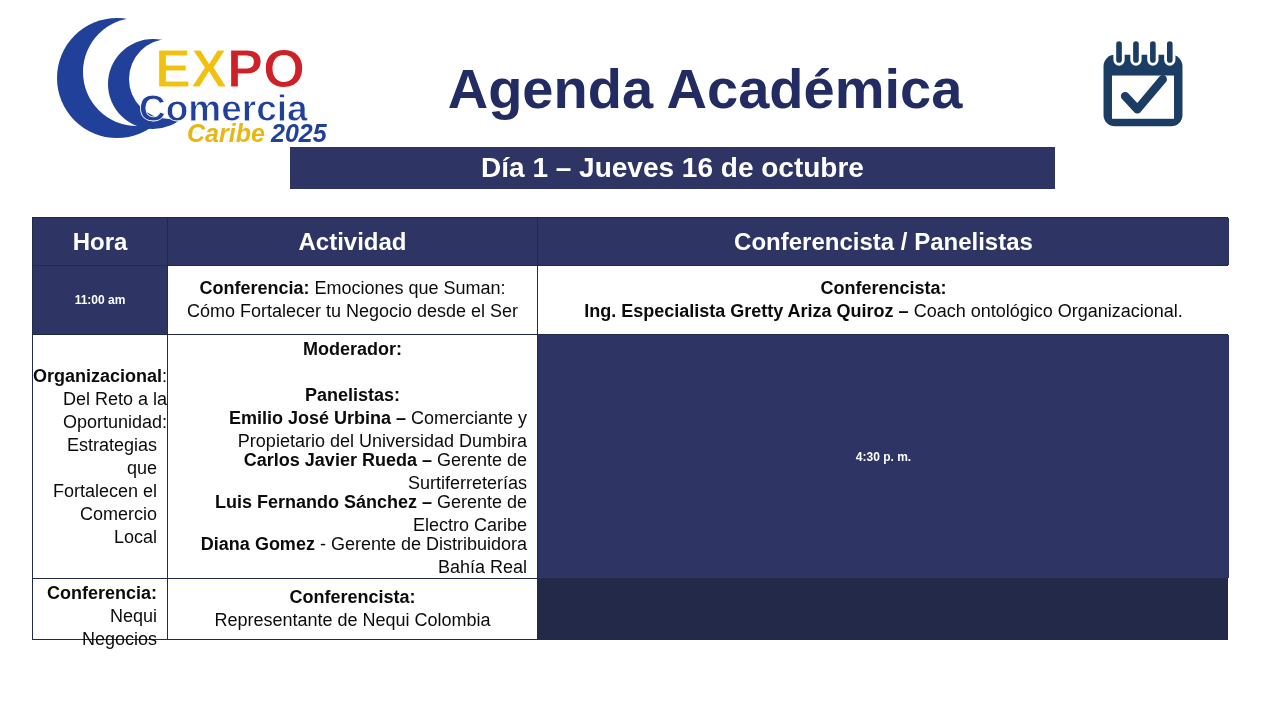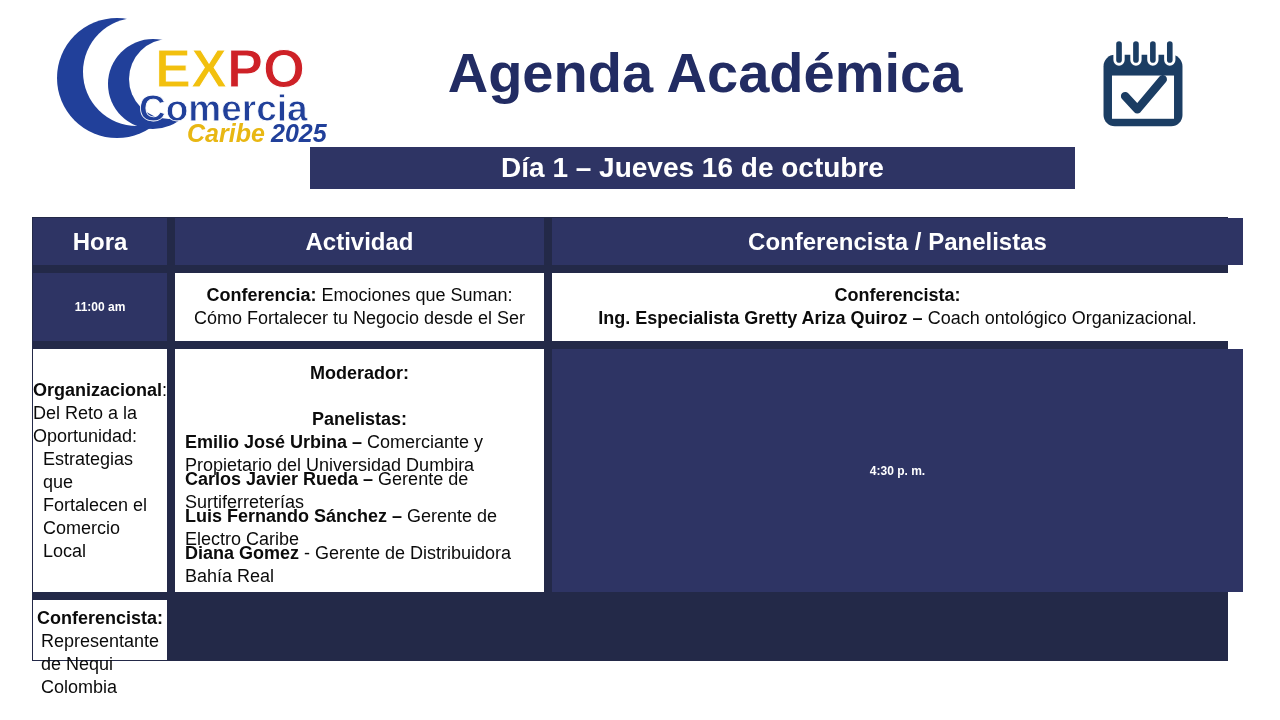--- a/index.html
+++ b/index.html
@@ -2,42 +2,42 @@
 <html style="--navy: #2E3464; --title-navy: #222C63;"><head>
 <meta charset="utf-8">
 <style>
   * { margin:0; padding:0; box-sizing:border-box; }
   html,body { width:1280px; height:720px; background:#ffffff; overflow:hidden;
               font-family:"Liberation Sans", sans-serif; }
   #page { position:relative; width:1012px; height:720px; background:#fff; }
 
   
   #logo { position:absolute; left:55px; top:10px; width:285px; height:138px; }
-  #main-title { position:absolute; left:330px; top:40px; width:750px;
+  #main-title { position:absolute; left:330px; top:56px; width:750px;
                 text-align:center; font-size:56px; font-weight:700;
                 color:var(--title-navy,#222C63); letter-spacing:0px; }
   #calendar-icon { position:absolute; left:1096px; top:34px; width:94px; height:100px; }
 
   
   #day-banner { position:absolute; left:290px; top:147px; width:765px; height:42px;
                 background:var(--navy,#2E3464); color:#fff; font-size:28px; font-weight:700;
-                display:flex; align-items:center; justify-content:center;margin-left:20px; }
+                display:flex; align-items:center; justify-content:center; }
 
   
   #agenda-grid { position:absolute; left:32px; top:217px; width:1196px;
                  display:grid;
                  grid-template-columns:134px 369px 691px;
                  grid-template-rows:47px 68px 243px 60px;
-                 gap:8px; background:#232948; border:1px solid #232948; }
+                 gap:1px; background:#232948; border:1px solid #232948; }
   .cell { display:flex; flex-direction:column; align-items:center; justify-content:center; }
   .head-cell { background:var(--navy,#2E3464); color:#fff; font-size:24px; font-weight:700; }
   .hora-cell { background:var(--navy,#2E3464); color:#fff; font-size:12px; font-weight:700;
                text-align:center; }
-  .body-cell { background:#ffffff; color:#0b0b0b; font-size:18px; text-align:left;
-               padding:13px 10px; }
+  .body-cell { background:#ffffff; color:#0b0b0b; font-size:18px; text-align:right;
+               padding:3px 10px; }
   .line { line-height:23px; min-height:23px; }
   .b { font-weight:700; }
 </style>
 </head>
 <body>
 
 <div id="page">
 
   <svg id="logo" viewBox="0 0 285 138">
 
@@ -92,18 +92,21 @@
         <div class="line"><span class="b">Moderador:</span></div>
         <div class="line">&nbsp;</div>
         <div class="line"><span class="b">Panelistas:</span></div>
         <div class="line"><span class="b">Emilio José Urbina –</span><span> Comerciante y Propietario del Universidad Dumbira</span></div>
         <div class="line"><span class="b">Carlos Javier Rueda –</span><span> Gerente de Surtiferreterías</span></div>
         <div class="line"><span class="b">Luis Fernando Sánchez –</span><span> Gerente de Electro Caribe</span></div>
         <div class="line"><span class="b">Diana Gomez</span><span> - Gerente de Distribuidora Bahía Real</span></div>
       </div>
       <div class="cell hora-cell">4:30 p. m.</div>
       <div class="cell body-cell">
+        <div class="line"><span class="b">Conferencia:</span><span> Nequi Negocios</span></div>
+      </div>
+      <div class="cell body-cell">
         <div class="line"><span class="b">Conferencista:</span></div>
         <div class="line"><span>Representante de Nequi Colombia</span></div>
       </div>
     </div>
 
 </div>
 
 </body></html>

